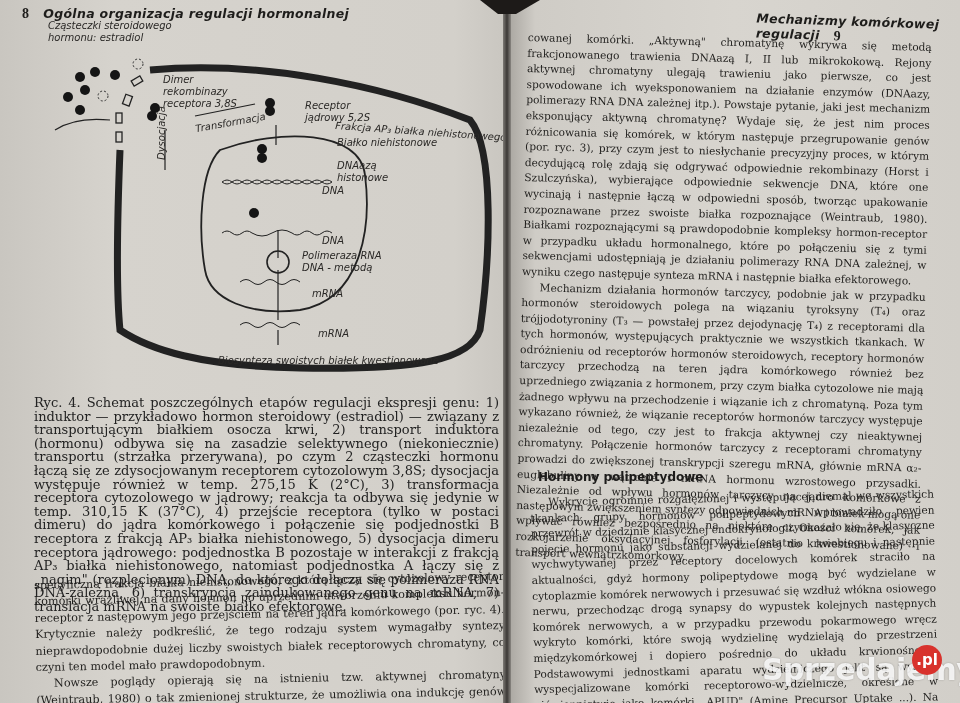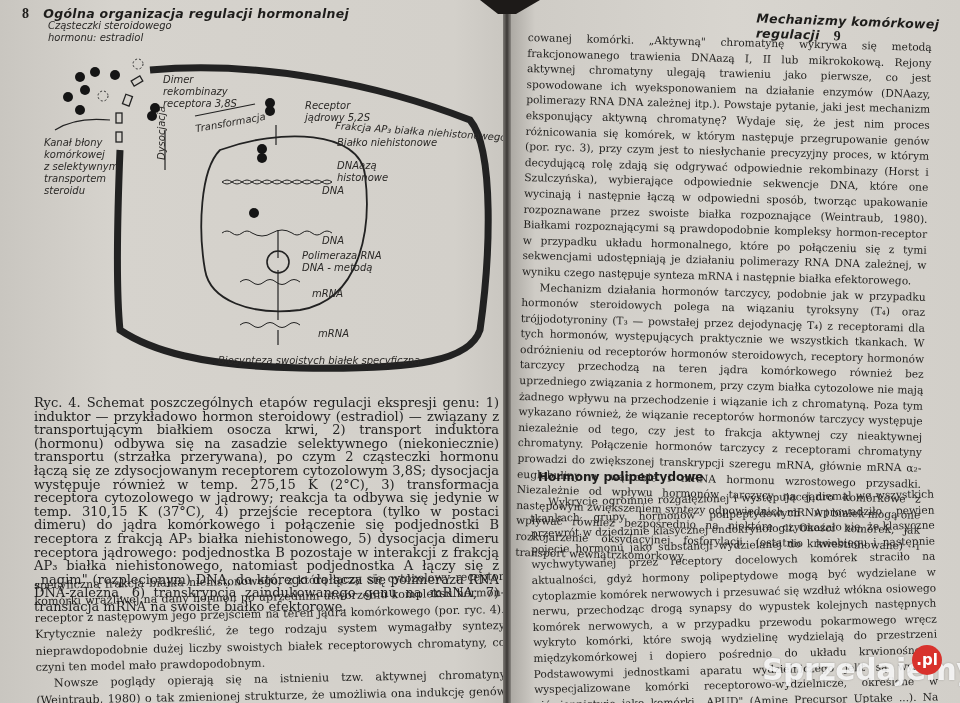--- a/index.html
+++ b/index.html
@@ -98,31 +98,26 @@
 receptora 3,8S</div>
     <div class="dlabel" style="left:195px;top:97px;transform:rotate(-10deg);">Transformacja</div>
     <div class="dlabel" style="left:305px;top:80px;">Receptor
 jądrowy 5,2S</div>
     <div class="dlabel" style="left:335px;top:106px;transform:rotate(4deg);">Frakcja AP₃ białka niehistonowego</div>
     <div class="dlabel" style="left:337px;top:117px;">Białko niehistonowe</div>
     <div class="dlabel" style="left:337px;top:140px;">DNAazą
 histonowe</div>
     <div class="dlabel" style="left:322px;top:165px;">DNA</div>
     <div class="dlabel" style="left:322px;top:215px;">DNA</div>
-    <div class="dlabel" style="left:44px;top:117px;">Kanał błony
-komórkowej
-z selektywnym
-transportem
-steroidu</div>
     <div class="dlabel" style="left:156px;top:140px;transform:rotate(-90deg);transform-origin:0 0;">Dysocjacja</div>
     <div class="dlabel" style="left:302px;top:230px;">Polimeraza RNA
 DNA - metodą</div>
     <div class="dlabel" style="left:312px;top:268px;">mRNA</div>
     <div class="dlabel" style="left:318px;top:308px;">mRNA</div>
-    <div class="dlabel" style="left:218px;top:335px;">Biosynteza swoistych białek specyficzna</div>
+    <div class="dlabel" style="left:218px;top:335px;">Biosynteza swoistych białek kwestionowane</div>
   </div>
 
   <div class="caption">Ryc. 4. Schemat poszczególnych etapów regulacji ekspresji genu: 1) induktor — przykładowo hormon steroidowy (estradiol) — związany z transportującym białkiem osocza krwi, 2) transport induktora (hormonu) odbywa się na zasadzie selektywnego (niekoniecznie) transportu (strzałka przerywana), po czym 2 cząsteczki hormonu łączą się ze zdysocjowanym receptorem cytozolowym 3,8S; dysocjacja występuje również w temp. 275,15 K (2°C), 3) transformacja receptora cytozolowego w jądrowy; reakcja ta odbywa się jedynie w temp. 310,15 K (37°C), 4) przejście receptora (tylko w postaci dimeru) do jądra komórkowego i połączenie się podjednostki B receptora z frakcją AP₃ białka niehistonowego, 5) dysocjacja dimeru receptora jądrowego: podjednostka B pozostaje w interakcji z frakcją AP₃ białka niehistonowego, natomiast podjednostka A łączy się z „nagim" (rozplecionym) DNA, do którego dołącza się polimeraza RNA DNA-zależna, 6) transkrypcja zaindukowanego genu na mRNA, 7) translacja mRNA na swoiste białko efektorowe.</div>
 
   <div class="bodytext left-body">
     <p>specyficzna frakcja białka niehistonowego, z którą łączy się cytozolowy receptor komórki wrażliwej na dany hormon po uprzednim utworzeniu kompleksu hormon-receptor z następowym jego przejściem na teren jądra komórkowego (por. ryc. 4). Krytycznie należy podkreślić, że tego rodzaju system wymagałby syntezy nieprawdopodobnie dużej liczby swoistych białek receptorowych chromatyny, co czyni ten model mało prawdopodobnym.</p>
     <p class="indent">Nowsze poglądy opierają się na istnieniu tzw. aktywnej chromatyny (Weintraub, 1980) o tak zmienionej strukturze, że umożliwia ona indukcję genów do tak wiadomo bowiem, wszystkie komórki mają identyczny ze-</p>
   </div>
 </div>
 

